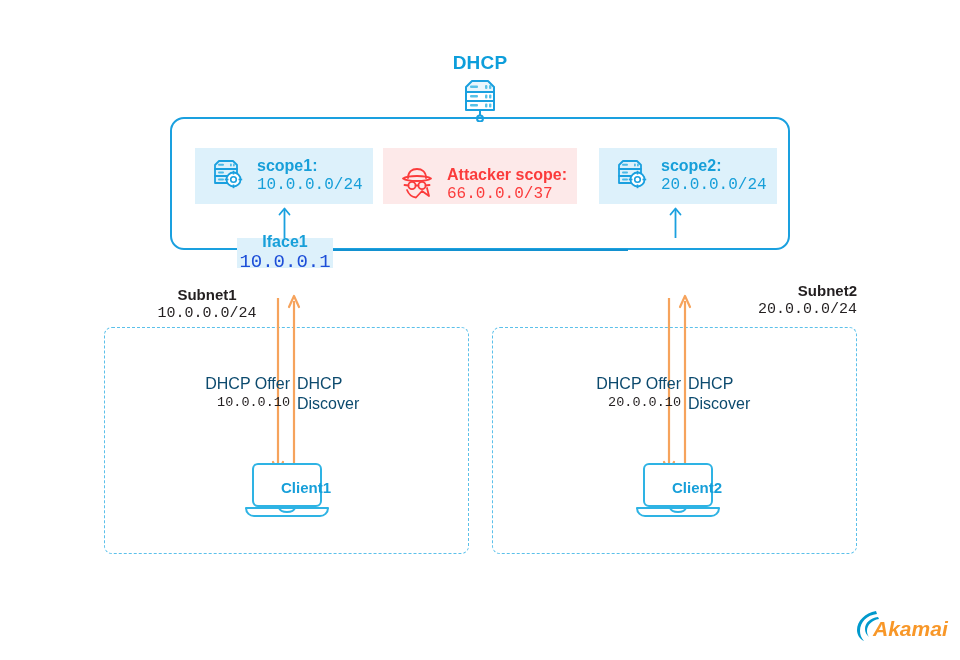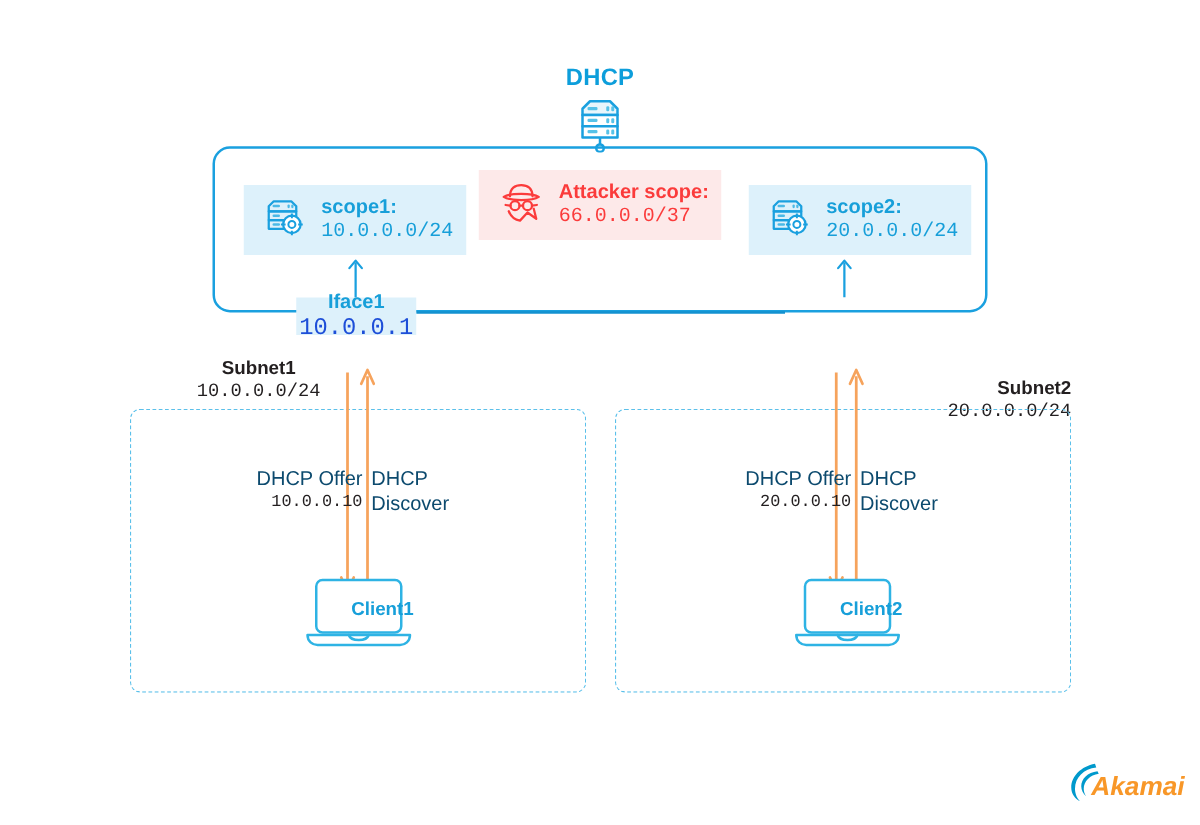--- a/index.html
+++ b/index.html
@@ -40,21 +40,21 @@
   }
   .chip.blue{background:#ddf1fb;}
   .chip.red{background:#fde9e9;}
   .chip-text{display:flex;flex-direction:column;line-height:1.18;}
   .chip-title{font-size:16px;font-weight:bold;}
   .chip-ip{font-size:16px;font-family:"Liberation Mono", monospace;}
   .blue .chip-title,.blue .chip-ip{color:#179fd9;}
   .red .chip-title,.red .chip-ip{color:#fb3b3b;}
 
   #chip-scope1{left:195px;top:148px;width:178px;}
-  #chip-attacker{left:383px;top:136px;width:194px;}
+  #chip-attacker{left:383px;top:148px;width:194px;align-items:flex-end;}
   #chip-scope2{left:599px;top:148px;width:178px;}
 
   
   .iface{
     width:96px;height:30px;background:#ddf1fb;
     display:flex;flex-direction:column;
     align-items:center;justify-content:center;
     line-height:1.2;
   }
   .iface-name{font-size:16px;font-weight:bold;color:#179fd9;}
@@ -74,21 +74,21 @@
     border-radius:8px;
     box-sizing:border-box;
   }
   #subnet1-box{left:104px;top:327px;width:365px;height:227px;}
   #subnet2-box{left:492px;top:327px;width:365px;height:227px;}
 
   .subnet-label{line-height:1.25;}
   .subnet-name{font-size:15px;font-weight:bold;color:#231f20;}
   .subnet-cidr{font-size:15px;font-family:"Liberation Mono", monospace;color:#231f20;}
   #subnet1-label{left:107px;top:286px;text-align:center;width:200px;}
-  #subnet2-label{left:657px;top:302px;text-align:right;width:200px;}
+  #subnet2-label{left:657px;top:282px;text-align:right;width:200px;}
 
   
   .msg-arrow{width:16px;height:185px;}
 
   
   .msg-label{line-height:1.28;}
   .msg-line{font-size:16px;font-weight:normal;color:#0c4a6e;}
   .msg-ip{font-size:13.5px;font-family:"Liberation Mono", monospace;color:#231f20;}
   .msg-offer{text-align:right;width:110px;}
   .msg-discover{text-align:left;width:90px;}

